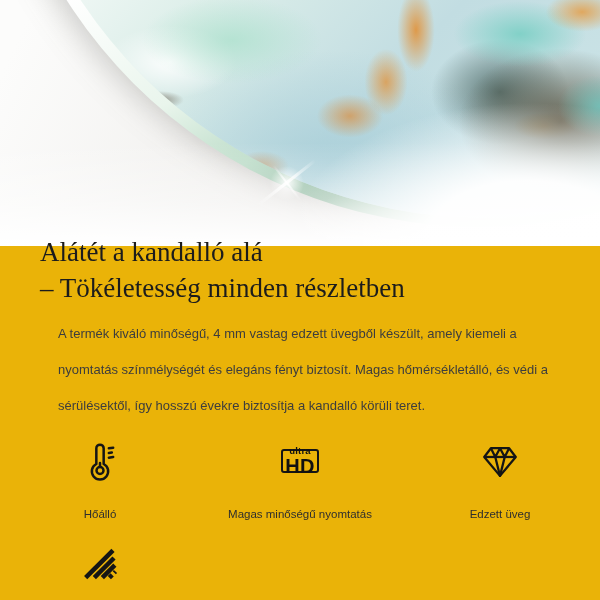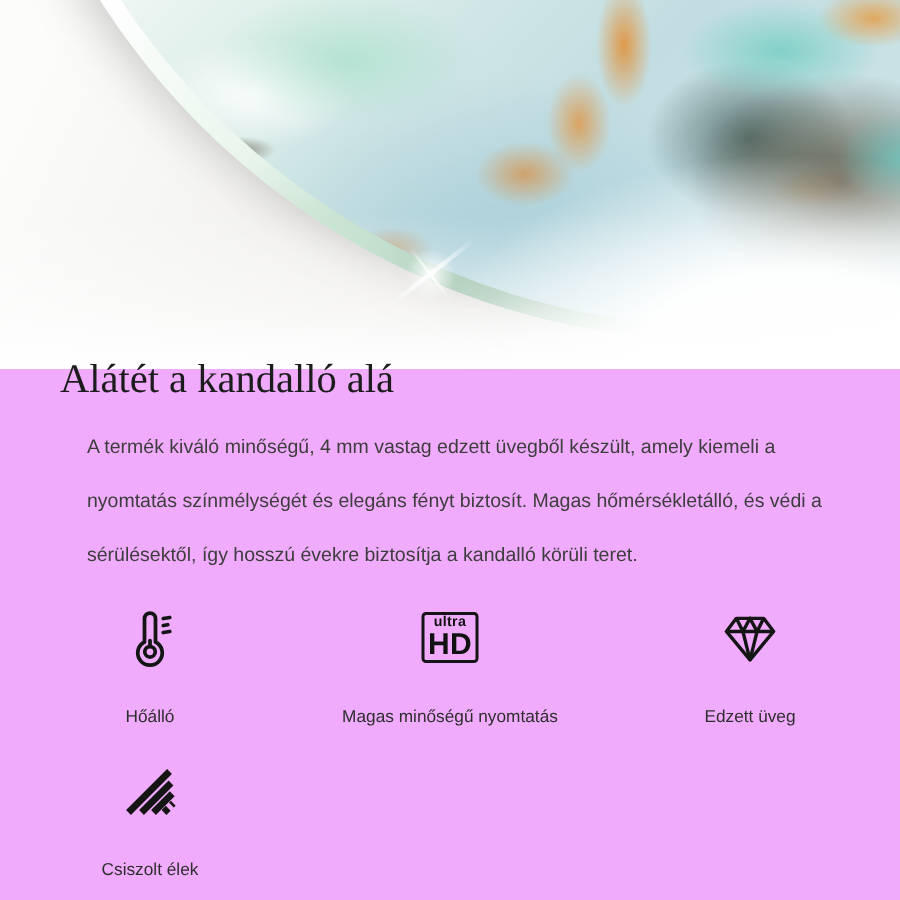--- a/index.html
+++ b/index.html
@@ -1,19 +1,19 @@
 <!DOCTYPE html>
 <html><head>
 <meta charset="utf-8">
 <style>
   * { margin:0; padding:0; box-sizing:border-box; }
   html,body { background:#ffffff; }
   .page {
     position:relative; width:600px; height:600px; overflow:hidden;
-    background:#f0abfc;
+    background:#eab308;
     font-family:"Liberation Sans","DejaVu Sans",sans-serif;
     color:#1d1d1d;
   }
 
   
   .hero {
     position:relative; width:600px; height:246px; overflow:hidden;
     background:linear-gradient(115deg,#fcfcfb 5%,#f1f0ee 42%,#eceae8 62%,#f6f5f3 82%,#fdfdfc 100%);
   }
   .glass-shadow {
@@ -86,21 +86,21 @@
     position:relative; z-index:2;
     display:grid; grid-template-columns:160px 240px 160px;
     padding:0 20px; margin-top:14px; row-gap:20px;
   }
   .feature { display:flex; flex-direction:column; align-items:center; }
   .icon-box { height:46px; display:flex; align-items:center; justify-content:center; }
   .feature-label { margin-top:24px; font-size:11.5px; color:#2e2e2e; text-align:left; }
   .icon-svg { display:block; }
 
   .hd-box {
-    width:38px; height:34px; border:2px solid #151515; border-radius:3px;
+    width:38px; height:24px; border:2px solid #151515; border-radius:3px;
     display:flex; flex-direction:column; align-items:center; justify-content:center;
     line-height:1; color:#111;
   }
   .hd-top { font-size:9.5px; font-weight:700; letter-spacing:.2px; }
   .hd-bottom { font-size:20px; font-weight:700; letter-spacing:.3px; margin-top:1px; }
 </style>
 </head>
 <body>
 
 <div class="page">
@@ -109,20 +109,21 @@
     <div class="glass-shadow"></div>
     <div class="glass-edge"></div>
     <div class="marble"></div>
     <div class="sparkle"></div>
     <div class="hero-fade"></div>
   </div>
 
   <div class="content">
     <h1>
       <span>Alátét a kandalló alá</span>
+      <span>– Tökéletesség minden részletben</span>
     </h1>
     <p class="description">A termék kiváló minőségű, 4 mm vastag edzett üvegből készült, amely kiemeli a nyomtatás színmélységét és elegáns fényt biztosít. Magas hőmérsékletálló, és védi a sérülésektől, így hosszú évekre biztosítja a kandalló körüli teret.</p>
   </div>
 
   <div class="features">
 
     <div class="feature">
       <div class="icon-box">
         <svg class="icon-svg" width="40" height="40" viewBox="0 0 24 24">
           <g fill="none" stroke="#151515" stroke-width="1.5" stroke-linecap="round" stroke-linejoin="round">

